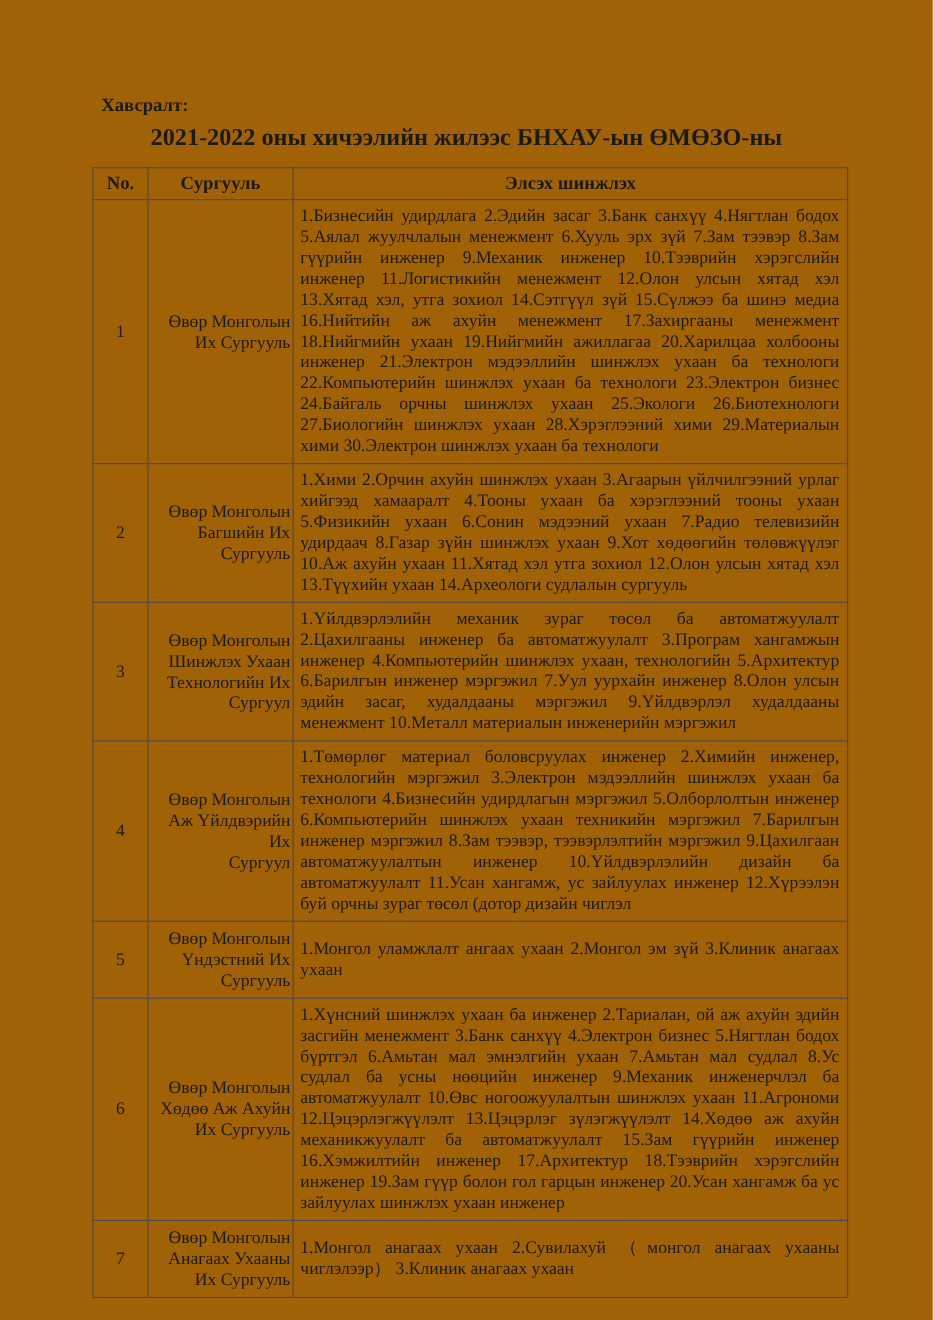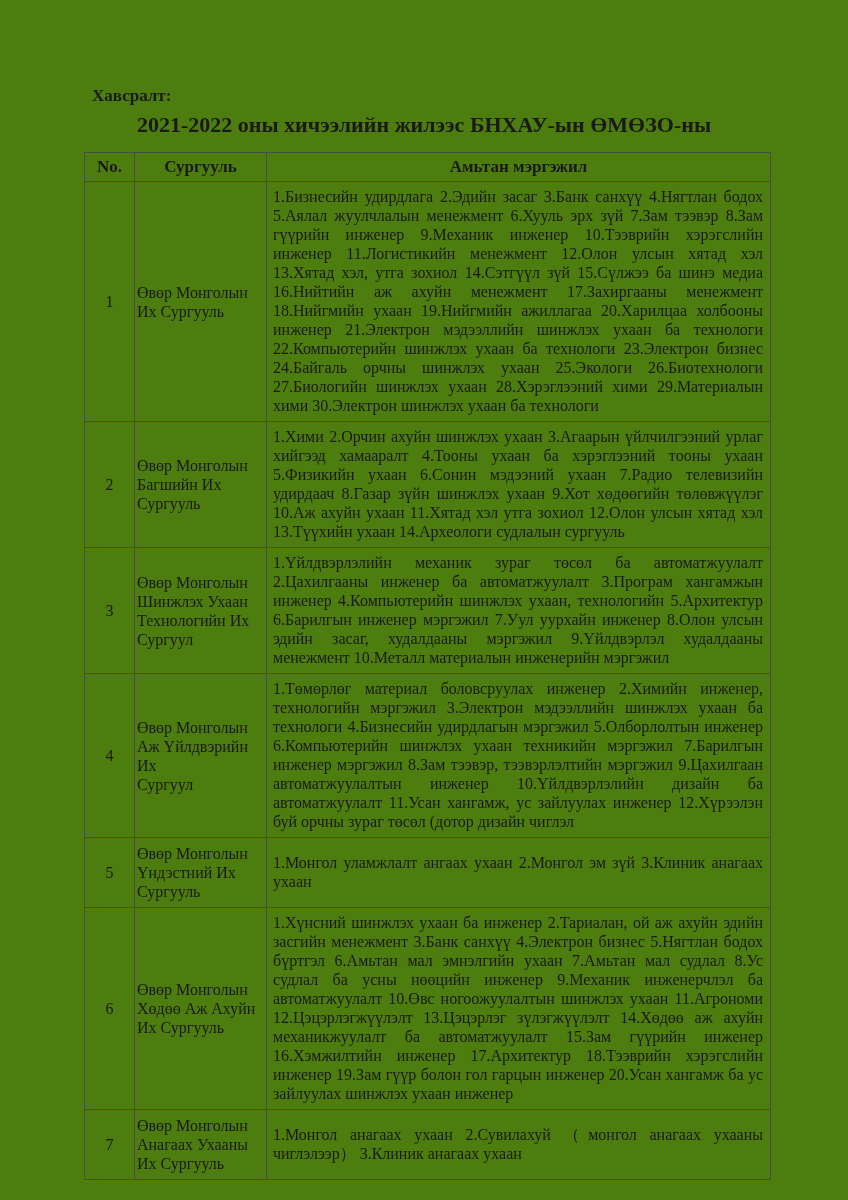--- a/index.html
+++ b/index.html
@@ -1,20 +1,20 @@
 <!DOCTYPE html>
 <html><head>
 <meta charset="utf-8">
 <style>
   html, body { margin: 0; padding: 0; }
   .page {
     position: relative;
     width: 848px;
     height: 1200px;
-    background: #4d7c0f;
+    background: #a16207;
     font-family: "Liberation Serif", "DejaVu Serif", serif;
     color: #1a1a1a;
     overflow: hidden;
     box-sizing: border-box;
   }
   .attachment-label {
     padding: 86px 0 0 92px;
     font-weight: bold;
     font-size: 17px;
   }
@@ -42,21 +42,21 @@
     font-weight: bold;
     text-align: center;
     padding: 4px 2px;
   }
   td.no-cell {
     text-align: center;
     font-size: 16px;
     padding: 2px;
   }
   td.school-cell {
-    text-align: left;
+    text-align: right;
     font-size: 16px;
     line-height: 19px;
     white-space: pre-line;
     padding: 6px 2px;
   }
   td.majors-cell {
     text-align: justify;
     font-size: 16px;
     line-height: 19px;
     padding: 5px 7px 6px 6px;
@@ -76,21 +76,21 @@
   <table class="main-table">
     <colgroup>
       <col style="width:50px">
       <col style="width:132px">
       <col style="width:504px">
     </colgroup>
     <thead>
       <tr>
         <th class="h-cell">No.</th>
         <th class="h-cell">Сургууль</th>
-        <th class="h-cell">Амьтан мэргэжил</th>
+        <th class="h-cell">Элсэх шинжлэх</th>
       </tr>
     </thead>
     <tbody>
       <tr>
         <td class="no-cell">1</td>
         <td class="school-cell">Өвөр Монголын
 Их Сургууль</td>
         <td class="majors-cell">1.Бизнесийн удирдлага 2.Эдийн засаг 3.Банк санхүү 4.Нягтлан бодох 5.Аялал жуулчлалын менежмент 6.Хууль эрх зүй 7.Зам тээвэр 8.Зам гүүрийн инженер 9.Механик инженер 10.Тээврийн хэрэгслийн инженер 11.Логистикийн менежмент 12.Олон улсын хятад хэл 13.Хятад хэл, утга зохиол 14.Сэтгүүл зүй 15.Сүлжээ ба шинэ медиа 16.Нийтийн аж ахуйн менежмент 17.Захиргааны менежмент 18.Нийгмийн ухаан 19.Нийгмийн ажиллагаа 20.Харилцаа холбооны инженер 21.Электрон мэдээллийн шинжлэх ухаан ба технологи 22.Компьютерийн шинжлэх ухаан ба технологи 23.Электрон бизнес 24.Байгаль орчны шинжлэх ухаан 25.Экологи 26.Биотехнологи 27.Биологийн шинжлэх ухаан 28.Хэрэглээний хими 29.Материалын хими 30.Электрон шинжлэх ухаан ба технологи</td>
       </tr>
       <tr>

